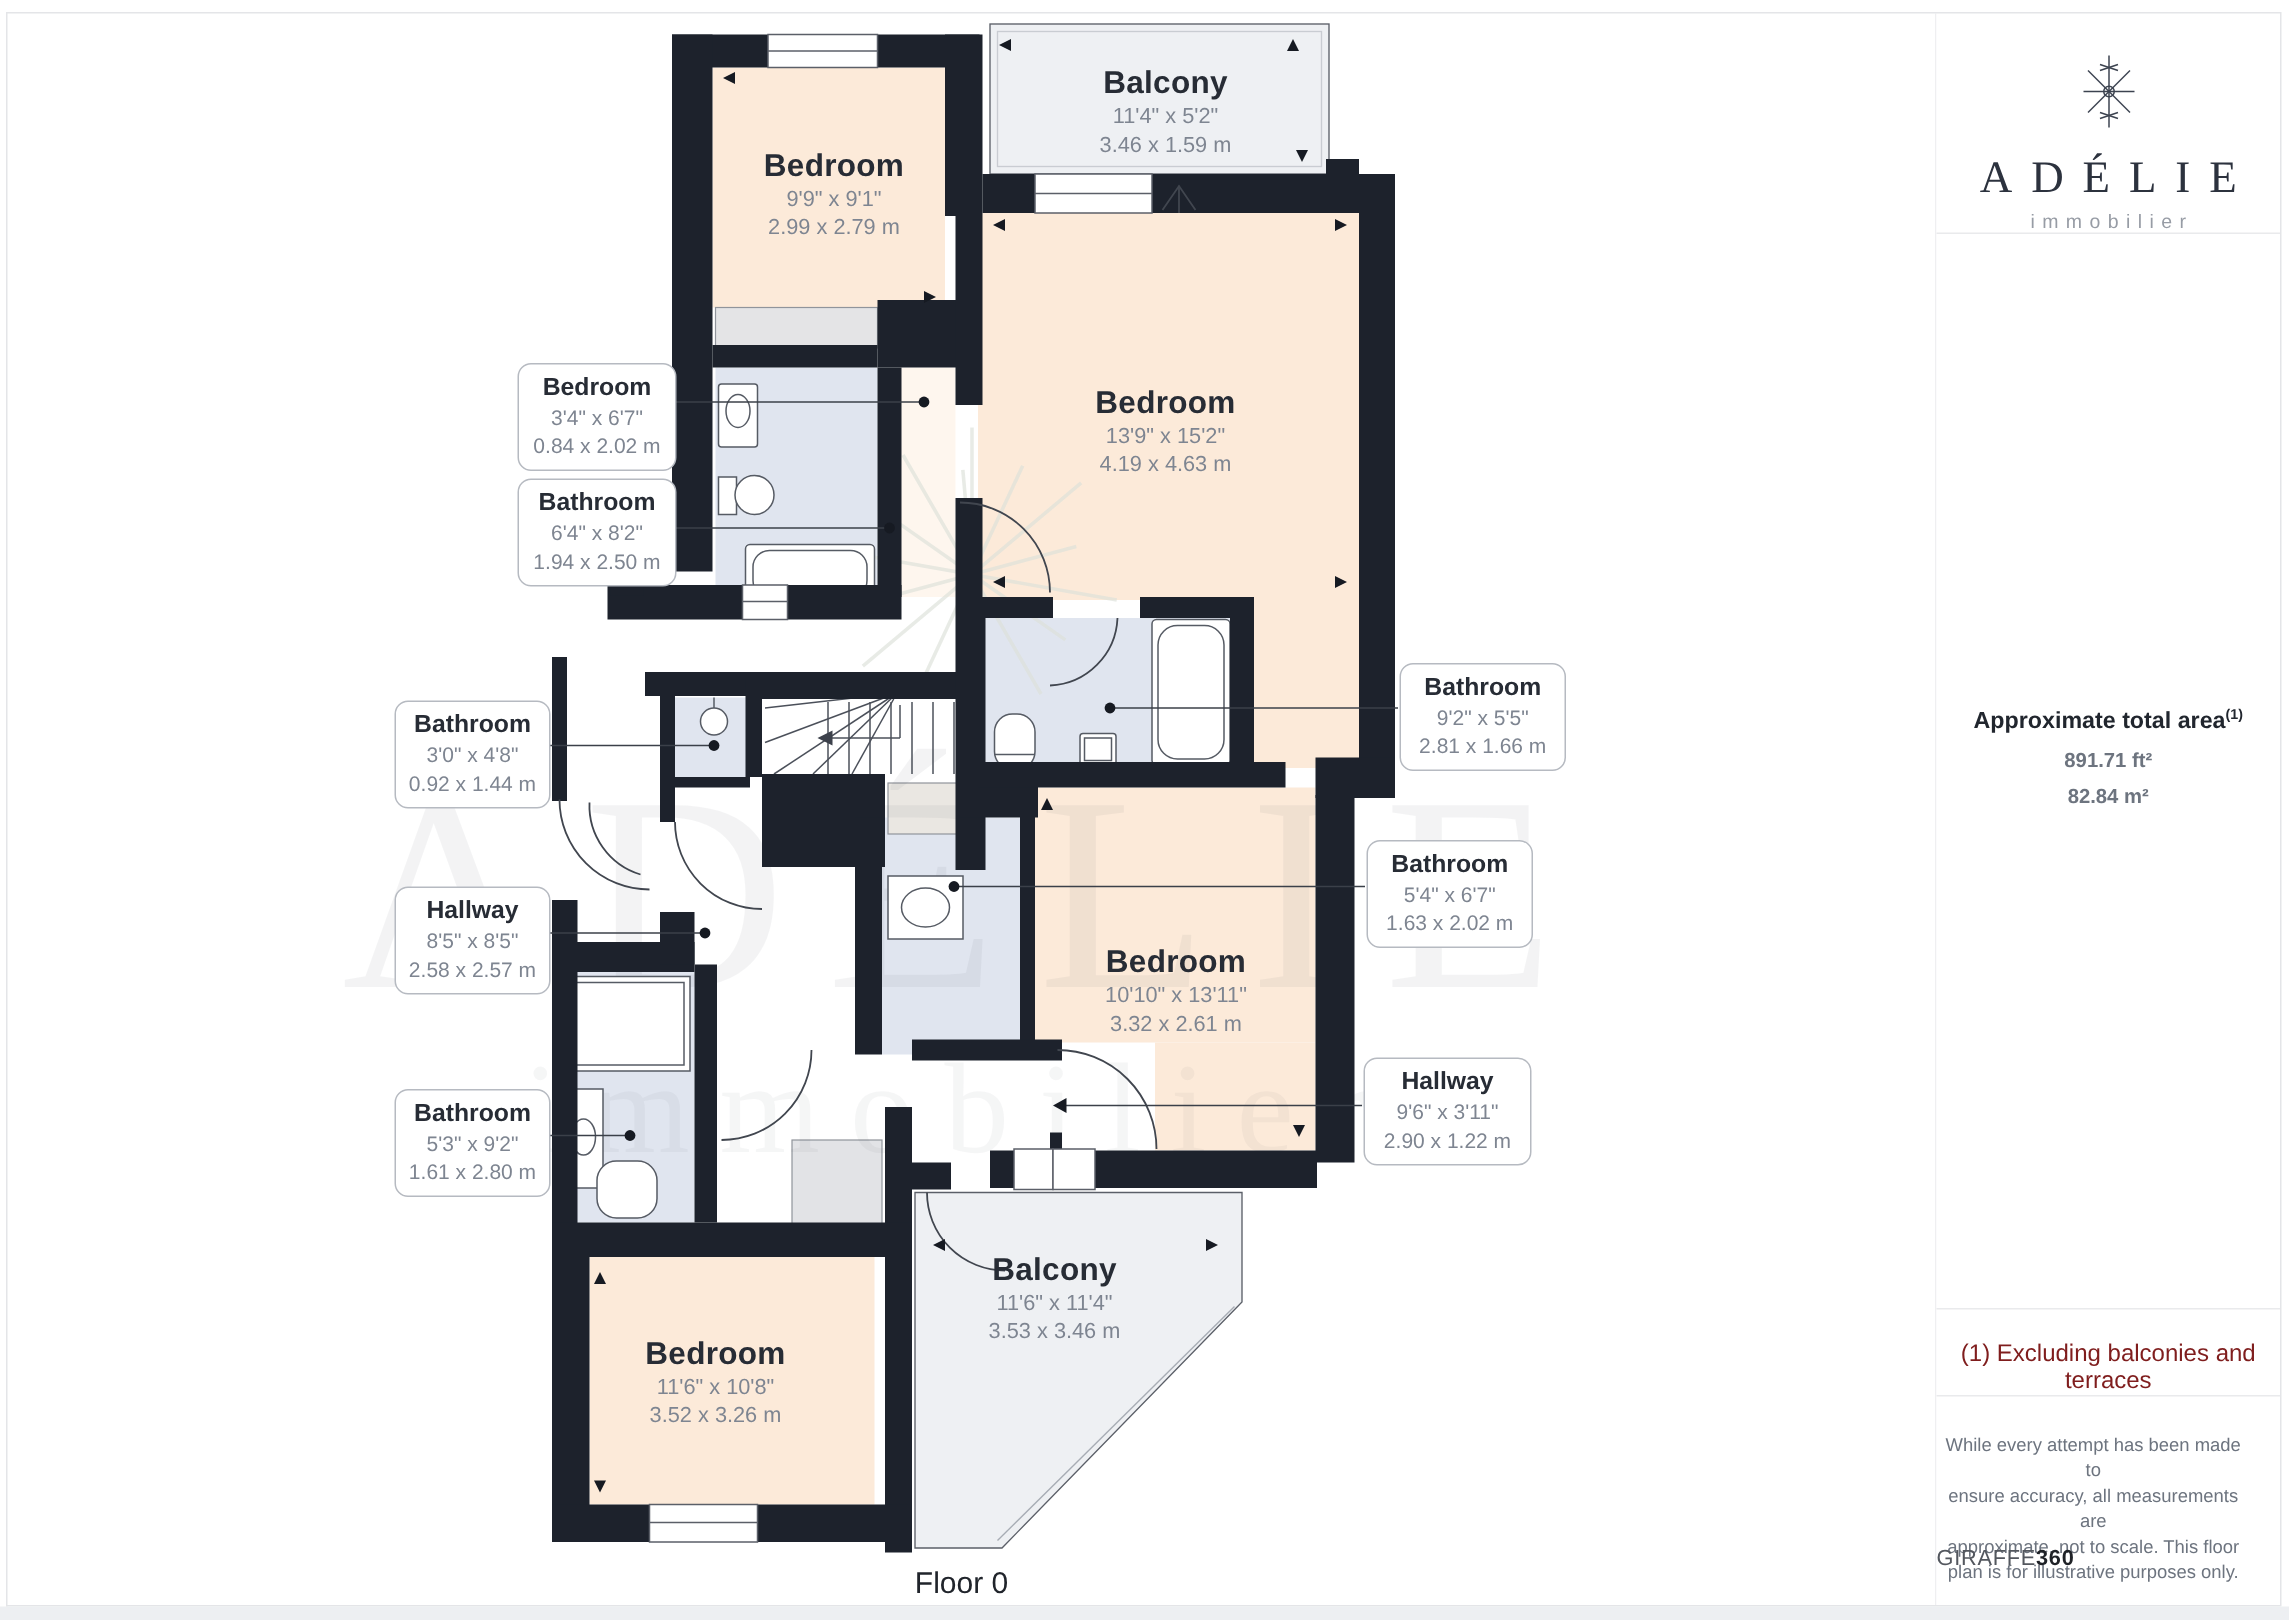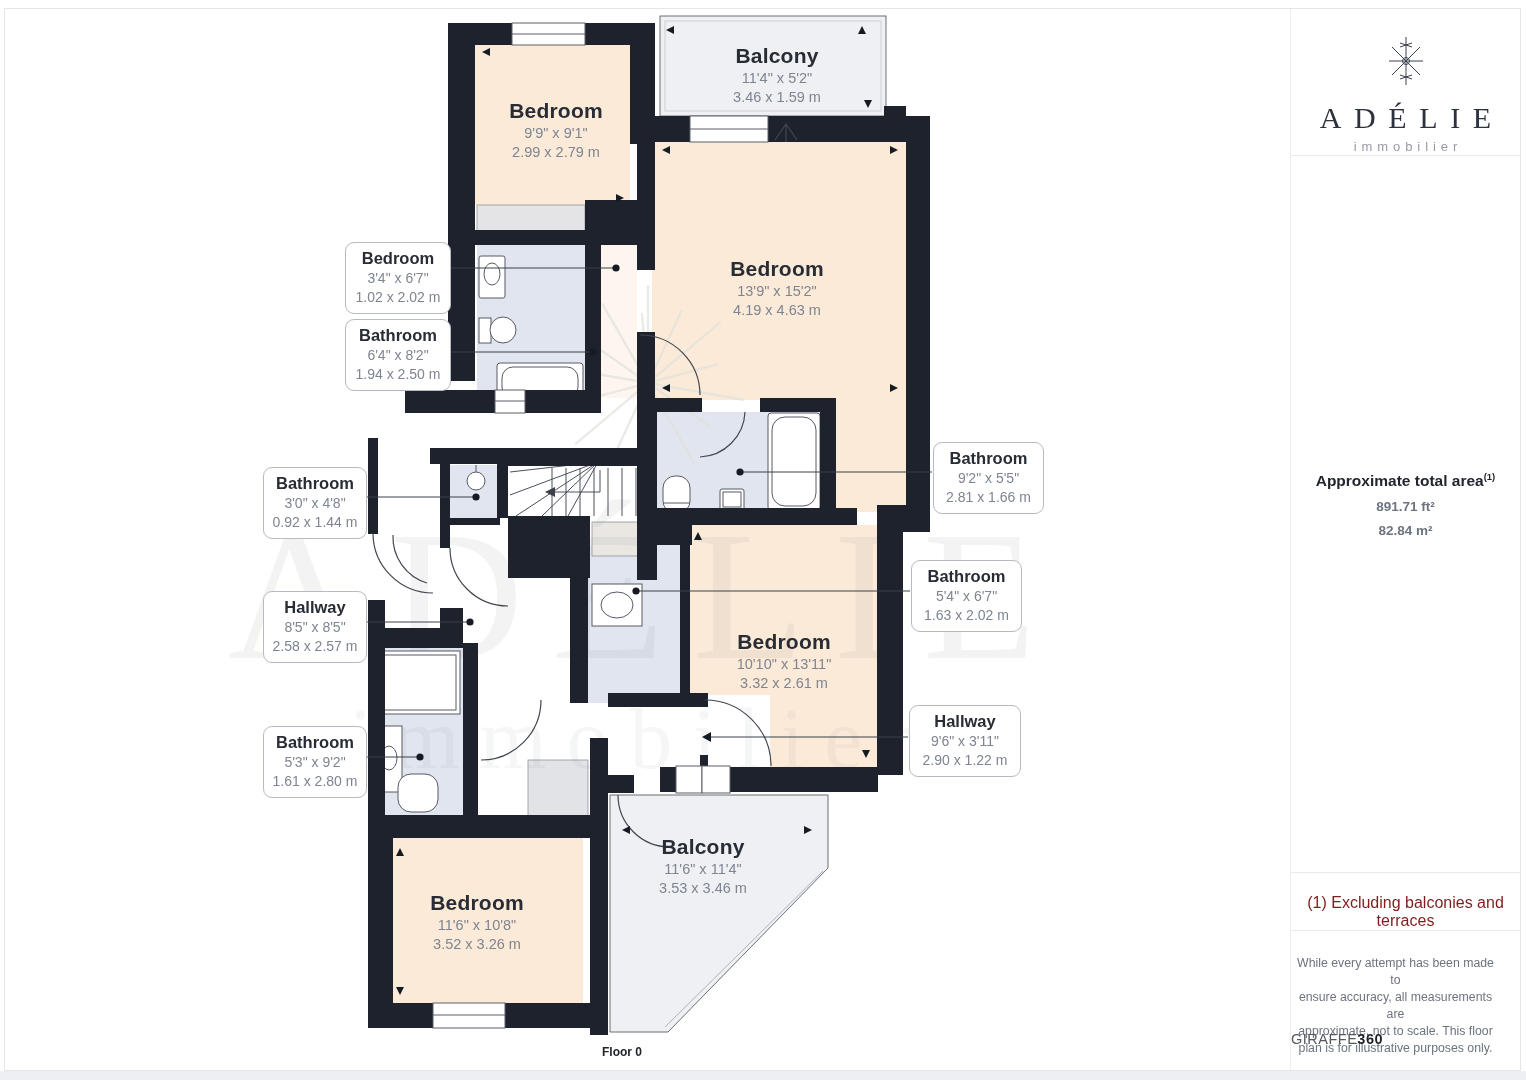--- a/index.html
+++ b/index.html
@@ -10,22 +10,22 @@
   
   #plan{position:absolute;left:0;top:0;width:1290px;height:1080px;}
   #plan-svg{position:absolute;left:0;top:0;}
   .room-label{position:absolute;width:200px;text-align:center;pointer-events:none;}
   .rl-t{font-weight:700;font-size:21px;color:#272c35;letter-spacing:.2px;}
   .rl-d{font-size:14.5px;color:#7e8591;margin-top:1px;line-height:18px;}
   .callout{position:absolute;background:#fff;border:1px solid #b6bac1;border-radius:9px;
            padding:6px 6px 7px;text-align:center;}
   .co-t{font-weight:700;font-size:16.5px;color:#272c35;}
   .co-d{font-size:14px;color:#7e8591;line-height:18px;margin-top:1px;}
-  .floor-label{position:absolute;left:572px;top:1045px;width:100px;text-align:center;
-               font-weight:700;font-size:12px;color:#20242b;}
+  .floor-label{position:absolute;left:591px;top:1045px;width:100px;text-align:center;
+               font-weight:400;font-size:20px;color:#20242b;}
   
   #sidebar{position:absolute;left:1291px;top:9px;width:229px;height:1061px;background:#fff;}
   .sb-divider{position:absolute;left:0;width:229px;height:1px;background:#e9eaec;}
   .sb-left-line{position:absolute;left:1290px;top:9px;width:1px;height:1061px;background:#efeff1;}
   .brand{position:absolute;left:0;top:26px;width:229px;text-align:center;}
   .brand-name{font-family:"Liberation Serif","DejaVu Serif",serif;font-size:30px;color:#2c323e;
               letter-spacing:.42em;text-indent:.42em;margin-top:10px;}
   .brand-tagline{font-size:13px;color:#979ca5;letter-spacing:.38em;text-indent:.38em;margin-top:4px;}
   .area-block{position:absolute;left:0;top:462px;width:229px;text-align:center;}
   .area-title{font-size:15.5px;font-weight:700;color:#21262e;}
@@ -270,21 +270,21 @@
 </div>
 <div class="room-label" style="left:603px;top:835px">
   <div class="rl-t">Balcony</div>
   <div class="rl-d">11'6" x 11'4"</div>
   <div class="rl-d">3.53 x 3.46 m</div>
 </div>
 
 <div class="callout" style="left:345px;top:242px;width:92px">
   <div class="co-t">Bedroom</div>
   <div class="co-d">3'4" x 6'7"</div>
-  <div class="co-d">1.02 x 2.02 m</div>
+  <div class="co-d">0.84 x 2.02 m</div>
 </div>
 <div class="callout" style="left:345px;top:319px;width:92px">
   <div class="co-t">Bathroom</div>
   <div class="co-d">6'4" x 8'2"</div>
   <div class="co-d">1.94 x 2.50 m</div>
 </div>
 <div class="callout" style="left:263px;top:467px;width:90px">
   <div class="co-t">Bathroom</div>
   <div class="co-d">3'0" x 4'8"</div>
   <div class="co-d">0.92 x 1.44 m</div>

